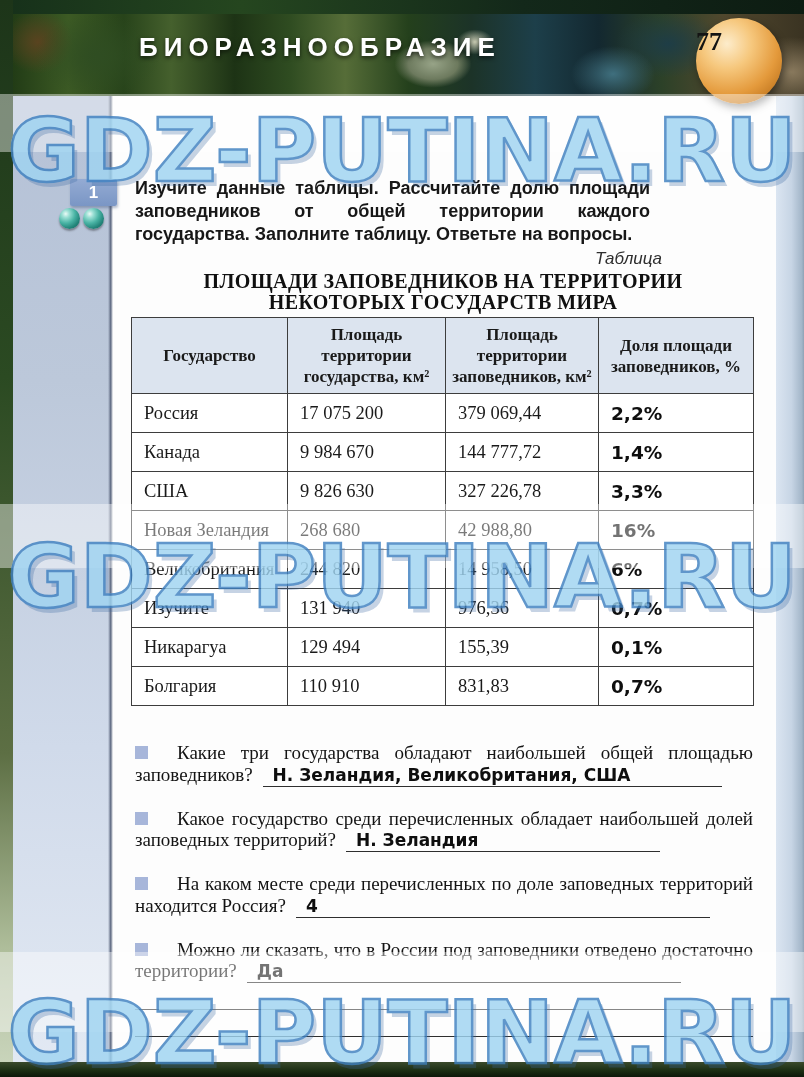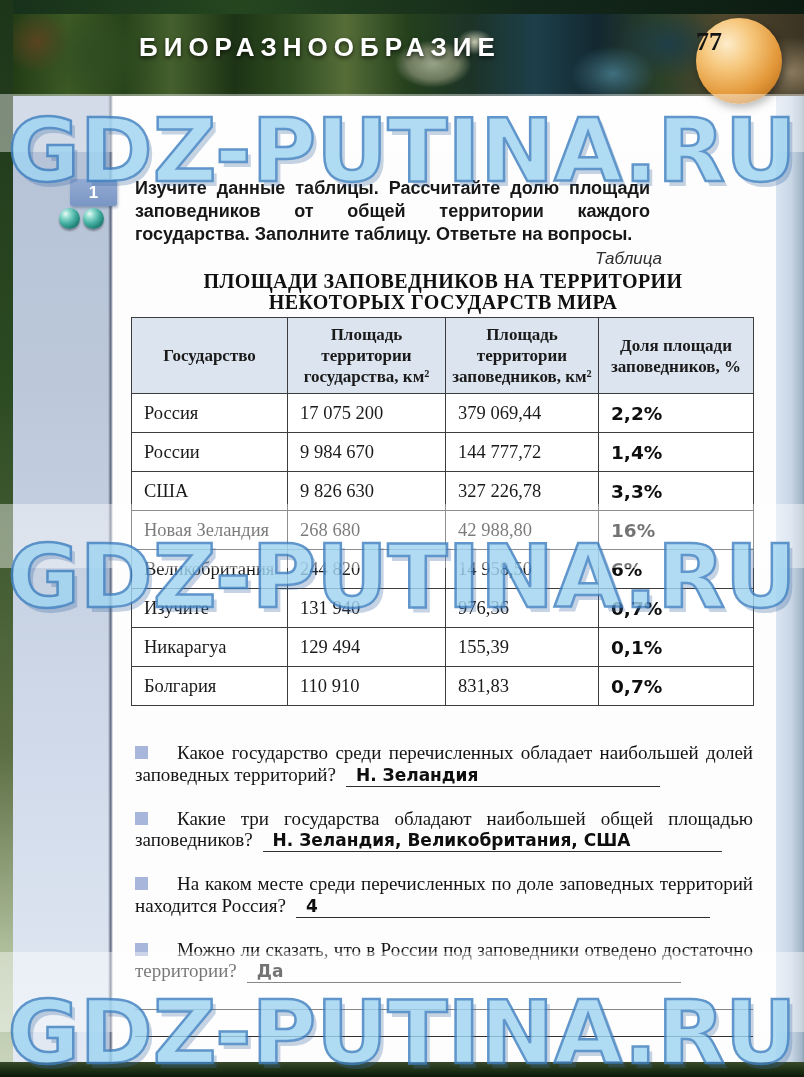--- a/index.html
+++ b/index.html
@@ -152,21 +152,21 @@
       <th>Площадь территории заповедников, км²</th>
       <th>Доля площади заповедников, %</th>
     </tr>
     <tr>
       <td>Россия</td>
       <td>17 075 200</td>
       <td>379 069,44</td>
       <td class="share">2,2%</td>
     </tr>
     <tr>
-      <td>России</td>
+      <td>Канада</td>
       <td>9 984 670</td>
       <td>144 777,72</td>
       <td class="share">1,4%</td>
     </tr>
     <tr>
       <td>США</td>
       <td>9 826 630</td>
       <td>327 226,78</td>
       <td class="share">3,3%</td>
     </tr>
@@ -198,24 +198,24 @@
       <td>Болгария</td>
       <td>110 910</td>
       <td>831,83</td>
       <td class="share">0,7%</td>
     </tr>
   </tbody>
     </table>
 
   <div class="questions">
     <div class="question">
+      <span class="bullet"></span><span>Какие три государства обладают наибольшей общей площадью заповедников?</span><span class="ans-line w1"><span>Н. Зеландия, Великобритания, США</span></span>
+    </div>
+    <div class="question">
       <span class="bullet"></span><span>Какое государство среди перечисленных обладает наибольшей долей заповедных территорий?</span><span class="ans-line w2"><span>Н. Зеландия</span></span>
-    </div>
-    <div class="question">
-      <span class="bullet"></span><span>Какие три государства обладают наибольшей общей площадью заповедников?</span><span class="ans-line w1"><span>Н. Зеландия, Великобритания, США</span></span>
     </div>
     <div class="question">
       <span class="bullet"></span><span>На каком месте среди перечисленных по доле заповедных территорий находится Россия?</span><span class="ans-line w3"><span>4</span></span>
     </div>
     <div class="question">
       <span class="bullet"></span><span>Можно ли сказать, что в России под заповедники отведено достаточно территории?</span><span class="ans-line w4"><span>Да</span></span>
       <div class="blank-line"></div>
       <div class="blank-line"></div>
     </div>
   </div>

